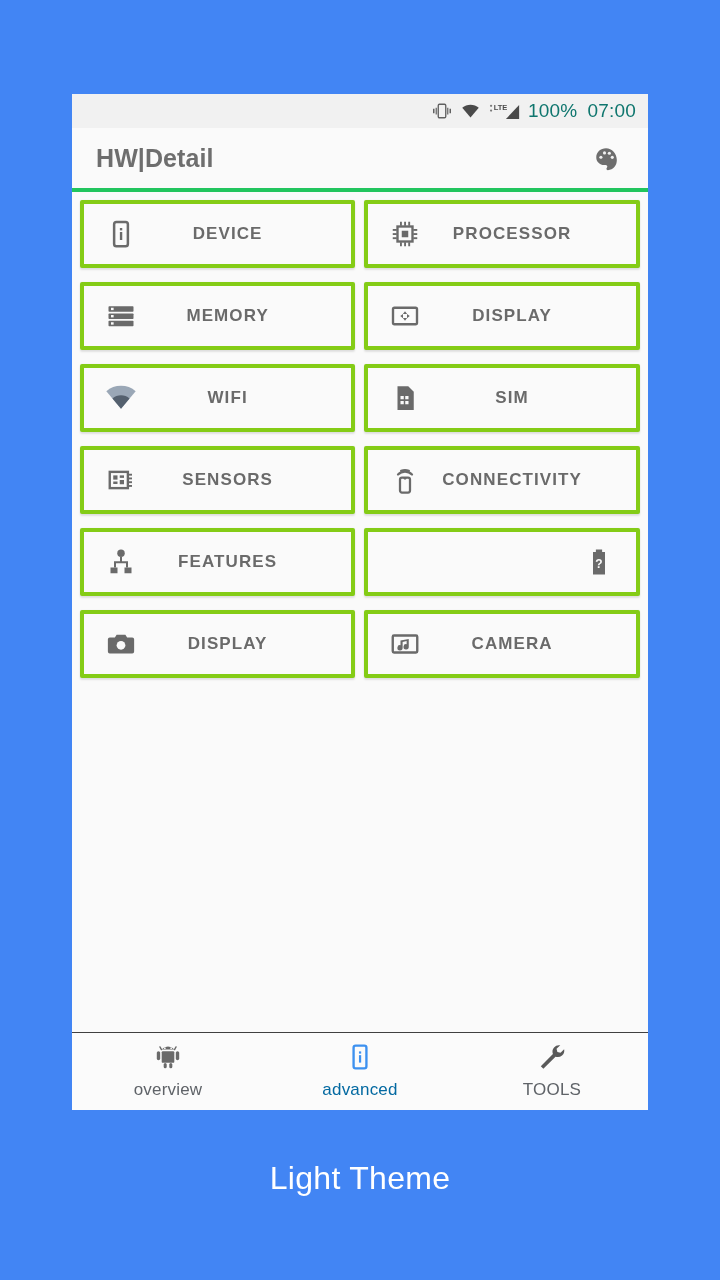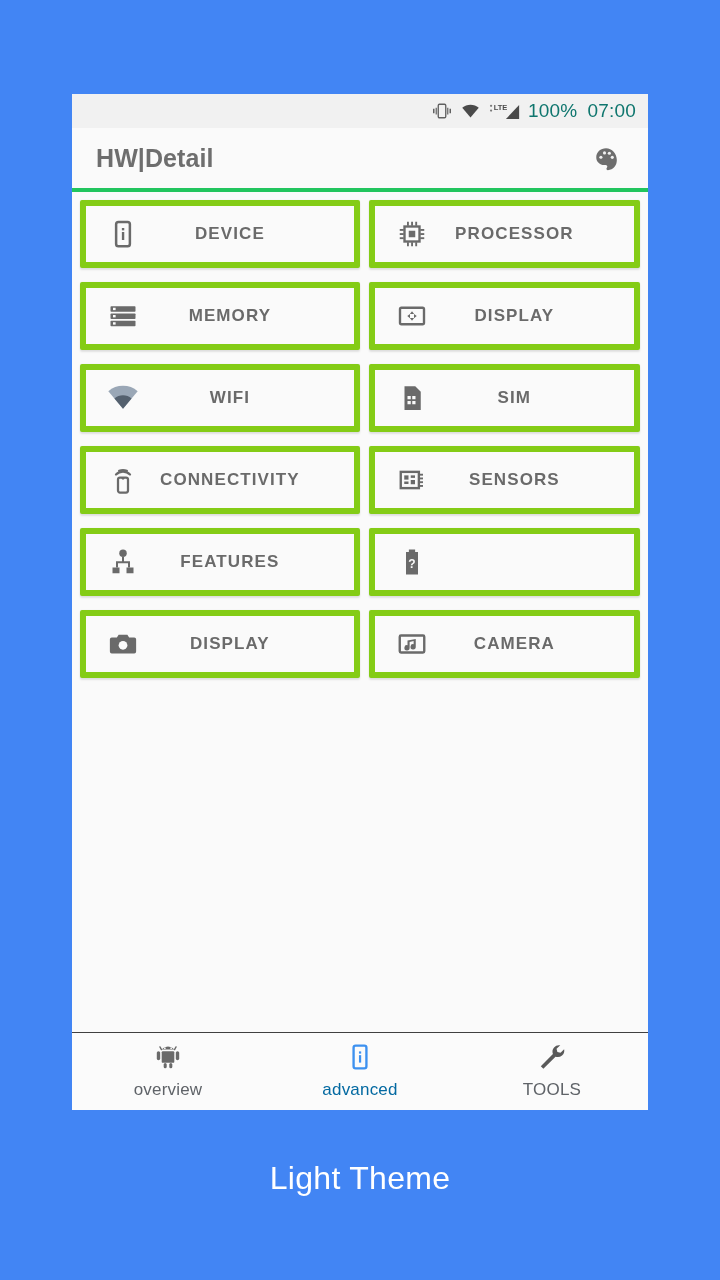--- a/index.html
+++ b/index.html
@@ -70,27 +70,28 @@
   
   #grid {
     padding: 8px 8px 0 8px;
     display: grid;
     grid-template-columns: 1fr 1fr;
     gap: 14px 9px;
     align-content: start;
   }
   .card {
     background: #fafafa;
-    border: 6px solid #84cc16;
+    border: 4px solid #84cc16;
     border-radius: 2px;
     box-shadow: 0 2px 2px rgba(0,0,0,0.10), 0 0 2px rgba(0,0,0,0.06);
     height: 68px;
     display: flex;
     align-items: center;
     cursor: pointer;
+    justify-content: flex-end;
   }
   .card .cicon {
     width: 74px;
     display: flex;
     align-items: center;
     justify-content: center;
     flex: 0 0 74px;
   }
   .card .clabel {
     flex: 1;
@@ -258,45 +259,45 @@
           <rect x="12.2" y="10.4" width="2.6" height="2.6" fill="#fafafa"></rect>
           <rect x="8.4" y="14.4" width="2.6" height="2.6" fill="#fafafa"></rect>
           <rect x="12.2" y="14.4" width="2.6" height="2.6" fill="#fafafa"></rect>
         </svg>
       </span>
       <span class="clabel">SIM</span>
     </div>
 
     <div class="card">
       <span class="cicon">
-        <svg width="30" height="30" viewBox="0 0 24 24">
-          <rect x="8" y="10" width="8" height="12" rx="1.6" fill="none" stroke="#6a6a6a" stroke-width="1.8"></rect>
-          <path d="M6.4 7.6a8 8 0 0 1 11.2 0" fill="none" stroke="#6a6a6a" stroke-width="1.8" stroke-linecap="round"></path>
-          <path d="M8.9 4.6a11.6 11.6 0 0 1 6.2 0" fill="none" stroke="#6a6a6a" stroke-width="1.8" stroke-linecap="round"></path>
-          <circle cx="12" cy="10.6" r="1.1" fill="#6a6a6a"></circle>
-        </svg>
-      </span>
-      <span class="clabel">CONNECTIVITY</span>
-    </div>
-
-    <div class="card">
-      <span class="cicon">
         <svg width="30" height="30" viewBox="0 0 24 24" fill="#6a6a6a">
           <rect x="3" y="5.5" width="14.5" height="13" fill="none" stroke="#6a6a6a" stroke-width="1.9"></rect>
           <rect x="5.8" y="8.3" width="3.4" height="3.4"></rect>
           <rect x="11" y="8.3" width="3.4" height="2"></rect>
           <rect x="5.8" y="13.2" width="3.4" height="2"></rect>
           <rect x="11" y="12" width="3.4" height="3.4"></rect>
           <rect x="18.2" y="7" width="2.6" height="1.5"></rect>
           <rect x="18.2" y="10" width="2.6" height="1.5"></rect>
           <rect x="18.2" y="13" width="2.6" height="1.5"></rect>
           <rect x="18.2" y="16" width="2.6" height="1.5"></rect>
         </svg>
       </span>
       <span class="clabel">SENSORS</span>
+    </div>
+
+    <div class="card">
+      <span class="cicon">
+        <svg width="30" height="30" viewBox="0 0 24 24">
+          <rect x="8" y="10" width="8" height="12" rx="1.6" fill="none" stroke="#6a6a6a" stroke-width="1.8"></rect>
+          <path d="M6.4 7.6a8 8 0 0 1 11.2 0" fill="none" stroke="#6a6a6a" stroke-width="1.8" stroke-linecap="round"></path>
+          <path d="M8.9 4.6a11.6 11.6 0 0 1 6.2 0" fill="none" stroke="#6a6a6a" stroke-width="1.8" stroke-linecap="round"></path>
+          <circle cx="12" cy="10.6" r="1.1" fill="#6a6a6a"></circle>
+        </svg>
+      </span>
+      <span class="clabel">CONNECTIVITY</span>
     </div>
 
     <div class="card">
       <span class="cicon">
         <svg width="30" height="30" viewBox="0 0 24 24" fill="#6a6a6a">
           <circle cx="12" cy="5" r="3"></circle>
           <rect x="3.6" y="16.4" width="5.6" height="4.6"></rect>
           <rect x="14.8" y="16.4" width="5.6" height="4.6"></rect>
           <path d="M11.2 8v3.4H6.4v5h1.6v-3.4h8v3.4h1.6v-5h-4.8V8z"></path>
         </svg>

